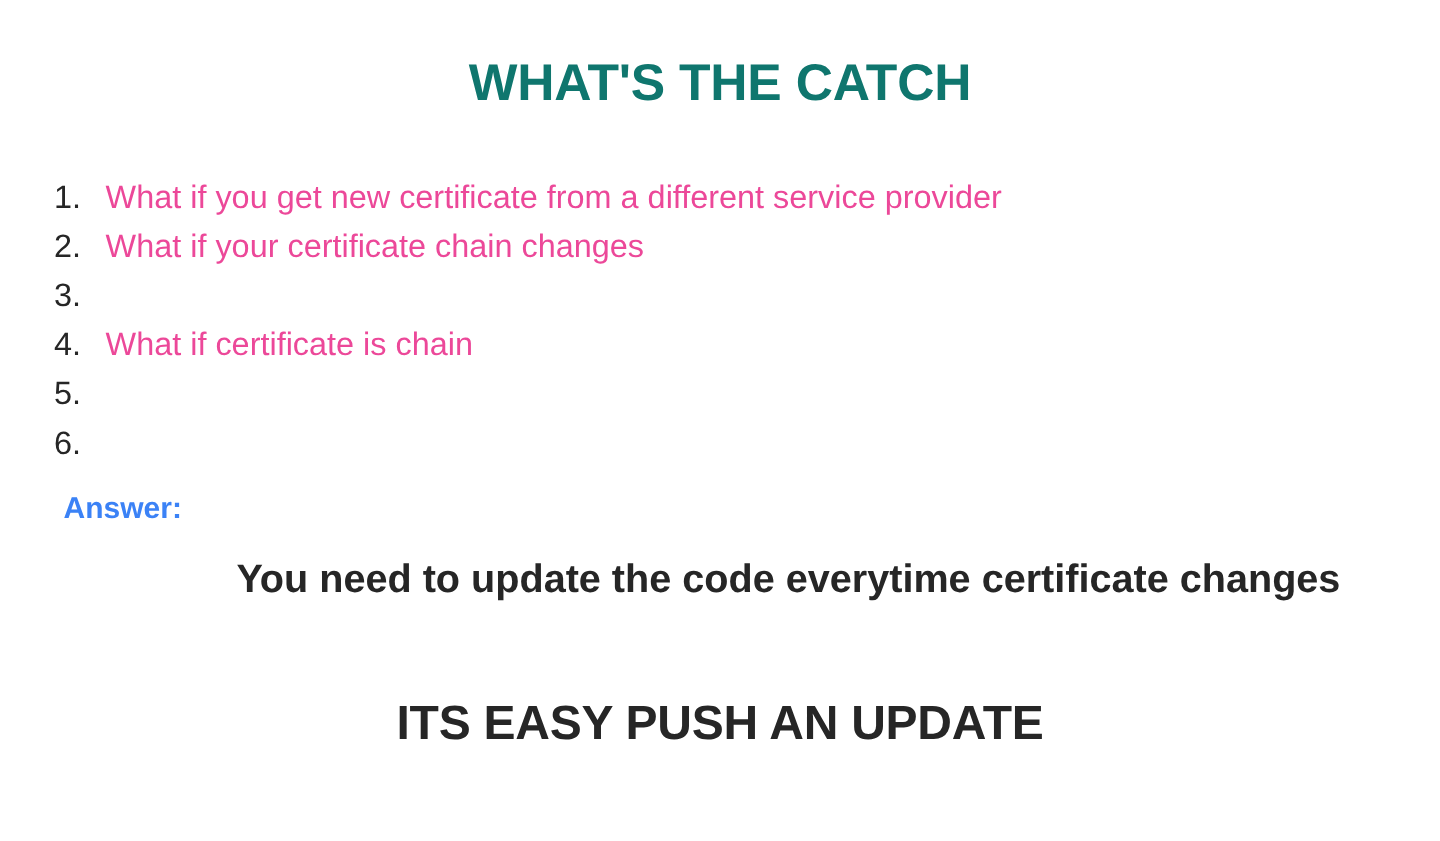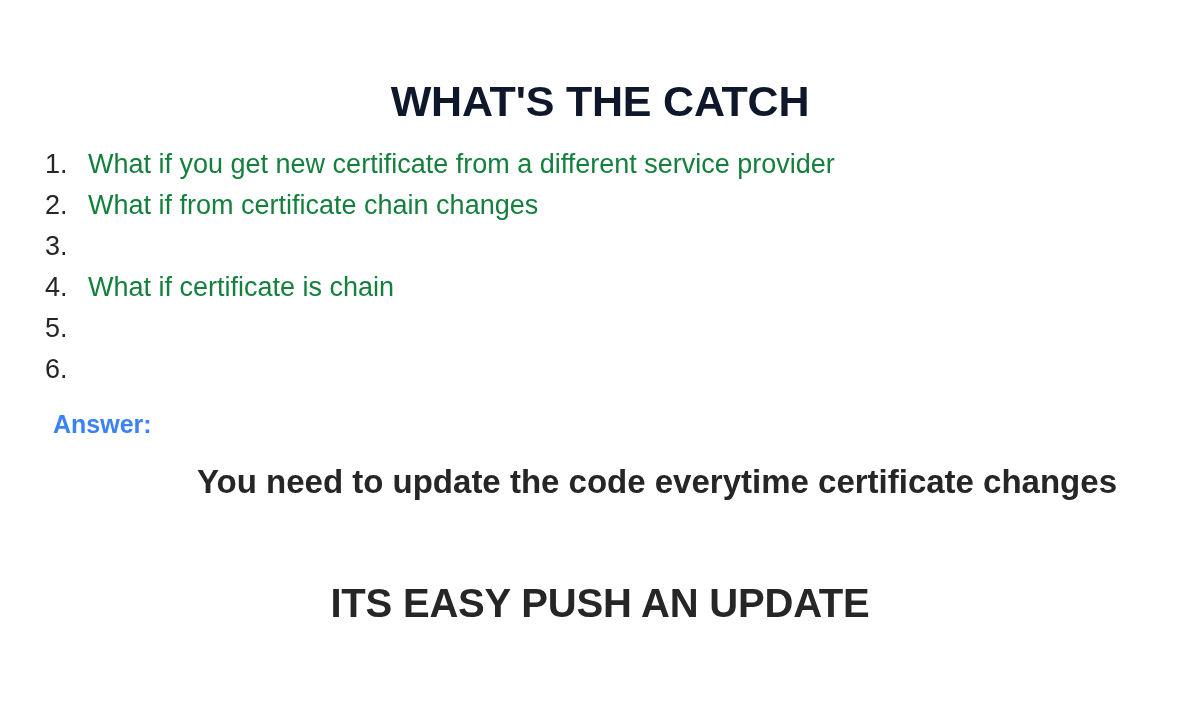--- a/index.html
+++ b/index.html
@@ -18,28 +18,28 @@
     position: relative;
     width: 1200px;
     height: 701px;
     background: #ffffff;
   }
 
   
   .slide-title {
     position: absolute;
     left: 0;
-    top: 80px;
+    top: 48px;
     width: 1200px;
     text-align: center;
     font-size: 43px;
     font-weight: bold;
     letter-spacing: -0.2px;
     line-height: 1.0;
-    color: #0f172a;
+    color: #0f766e;
     white-space: nowrap;
   }
 
   
   .catch-list {
     position: absolute;
     left: 45px;
     top: 144px;
     margin: 0;
     padding: 0;
@@ -59,21 +59,21 @@
   .catch-list .num {
     display: inline-block;
     width: 43px;
     flex: 0 0 43px;
     font-size: 27px;
     color: #262626;
   }
   .catch-list .txt {
     display: inline-block;
     font-size: 27px;
-    color: #15803d;
+    color: #ec4899;
   }
 
   
   .answer-label {
     position: absolute;
     left: 53px;
     top: 407px;
     font-size: 25px;
     font-weight: bold;
     line-height: 34px;
@@ -113,21 +113,21 @@
 
   <div class="slide-title">WHAT'S THE CATCH</div>
 
   <ol class="catch-list">
     <li>
       <span class="num">1.</span>
       <span class="txt">What if you get new certificate from a different service provider</span>
     </li>
     <li>
       <span class="num">2.</span>
-      <span class="txt">What if from certificate chain changes</span>
+      <span class="txt">What if your certificate chain changes</span>
     </li>
     <li>
       <span class="num">3.</span>
     </li>
     <li>
       <span class="num">4.</span>
       <span class="txt">What if certificate is chain</span>
     </li>
     <li>
       <span class="num">5.</span>

